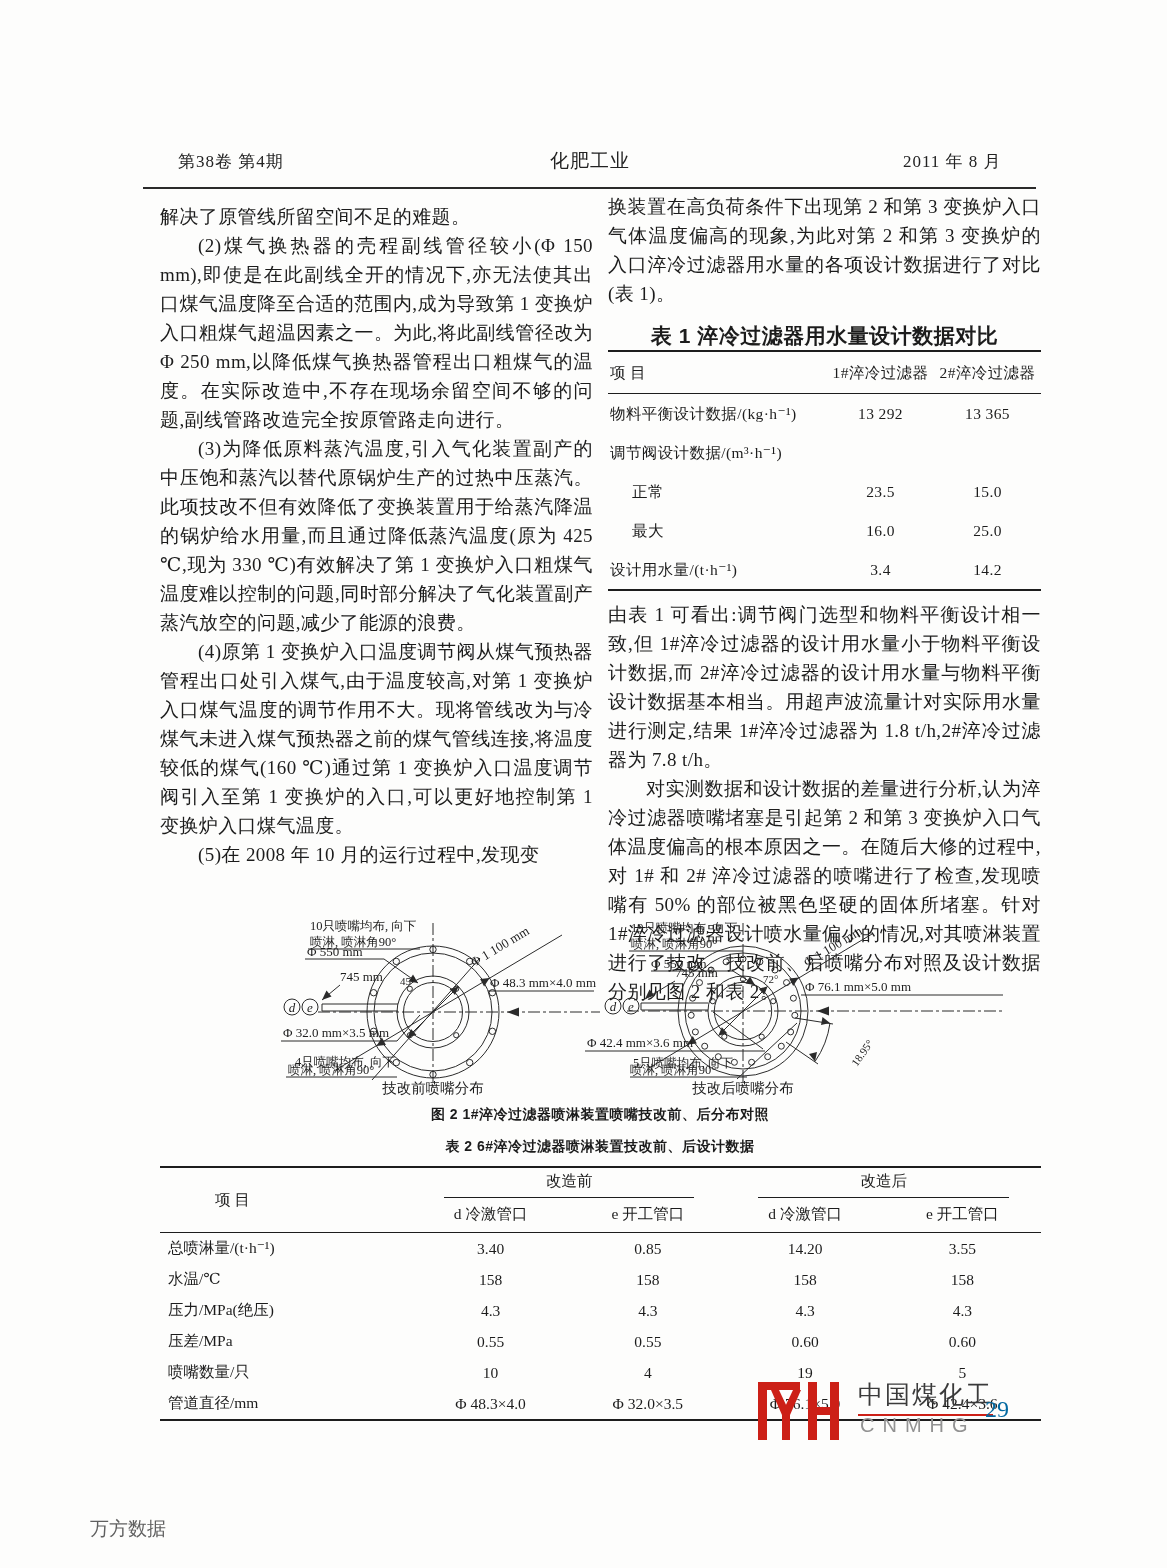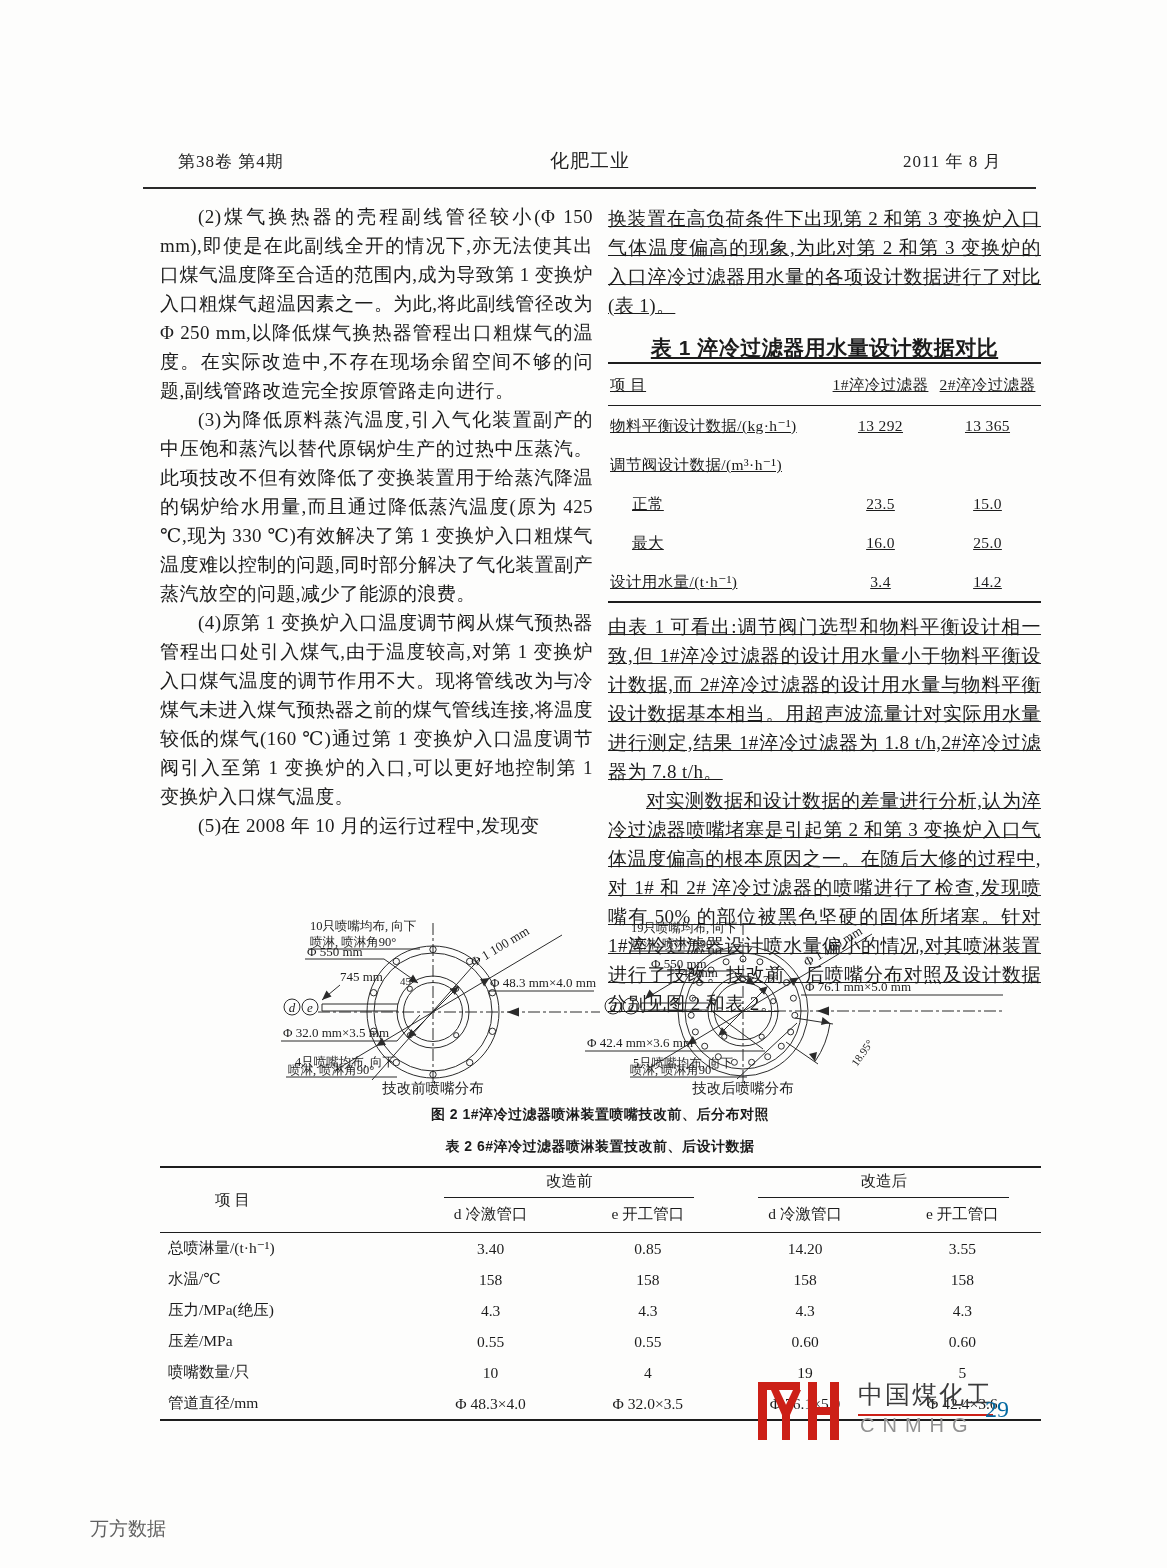--- a/index.html
+++ b/index.html
@@ -56,27 +56,28 @@
 <body>
 
 <div class="page">
 
   <div class="abs hdr" style="left:178px;top:150px;">第38卷  第4期</div>
   <div class="abs hdr" style="left:450px;top:148px;width:280px;text-align:center;font-size:19px;">化肥工业</div>
   <div class="abs hdr" style="left:903px;top:150px;">2011 年 8 月</div>
   <div class="abs hdr-rule" style="left:143px;top:187px;width:893px;"></div>
 
   <div class="abs col" style="left:160px;top:202px;">
+    <p class="noindent">解决了原管线所留空间不足的难题。</p>
     <p>(2)煤气换热器的壳程副线管径较小(Φ 150 mm),即使是在此副线全开的情况下,亦无法使其出口煤气温度降至合适的范围内,成为导致第 1 变换炉入口粗煤气超温因素之一。为此,将此副线管径改为 Φ 250 mm,以降低煤气换热器管程出口粗煤气的温度。在实际改造中,不存在现场余留空间不够的问题,副线管路改造完全按原管路走向进行。</p>
     <p>(3)为降低原料蒸汽温度,引入气化装置副产的中压饱和蒸汽以替代原锅炉生产的过热中压蒸汽。此项技改不但有效降低了变换装置用于给蒸汽降温的锅炉给水用量,而且通过降低蒸汽温度(原为 425 ℃,现为 330 ℃)有效解决了第 1 变换炉入口粗煤气温度难以控制的问题,同时部分解决了气化装置副产蒸汽放空的问题,减少了能源的浪费。</p>
     <p>(4)原第 1 变换炉入口温度调节阀从煤气预热器管程出口处引入煤气,由于温度较高,对第 1 变换炉入口煤气温度的调节作用不大。现将管线改为与冷煤气未进入煤气预热器之前的煤气管线连接,将温度较低的煤气(160 ℃)通过第 1 变换炉入口温度调节阀引入至第 1 变换炉的入口,可以更好地控制第 1 变换炉入口煤气温度。</p>
     <p>(5)在 2008 年 10 月的运行过程中,发现变</p>
   </div>
 
-  <div class="abs col" style="left:608px;top:204px;text-decoration:underline;">
+  <div class="abs col" style="left:608px;top:192px;">
     <p class="noindent">换装置在高负荷条件下出现第 2 和第 3 变换炉入口气体温度偏高的现象,为此对第 2 和第 3 变换炉的入口淬冷过滤器用水量的各项设计数据进行了对比(表 1)。</p>
 
     <div class="t1-block">
       <div class="t1-caption">表 1  淬冷过滤器用水量设计数据对比</div>
       <table class="t1">
         <thead>
           <tr>
             <th class="lbl">项  目</th>
             <th class="num">1#淬冷过滤器</th>
             <th class="num">2#淬冷过滤器</th>

